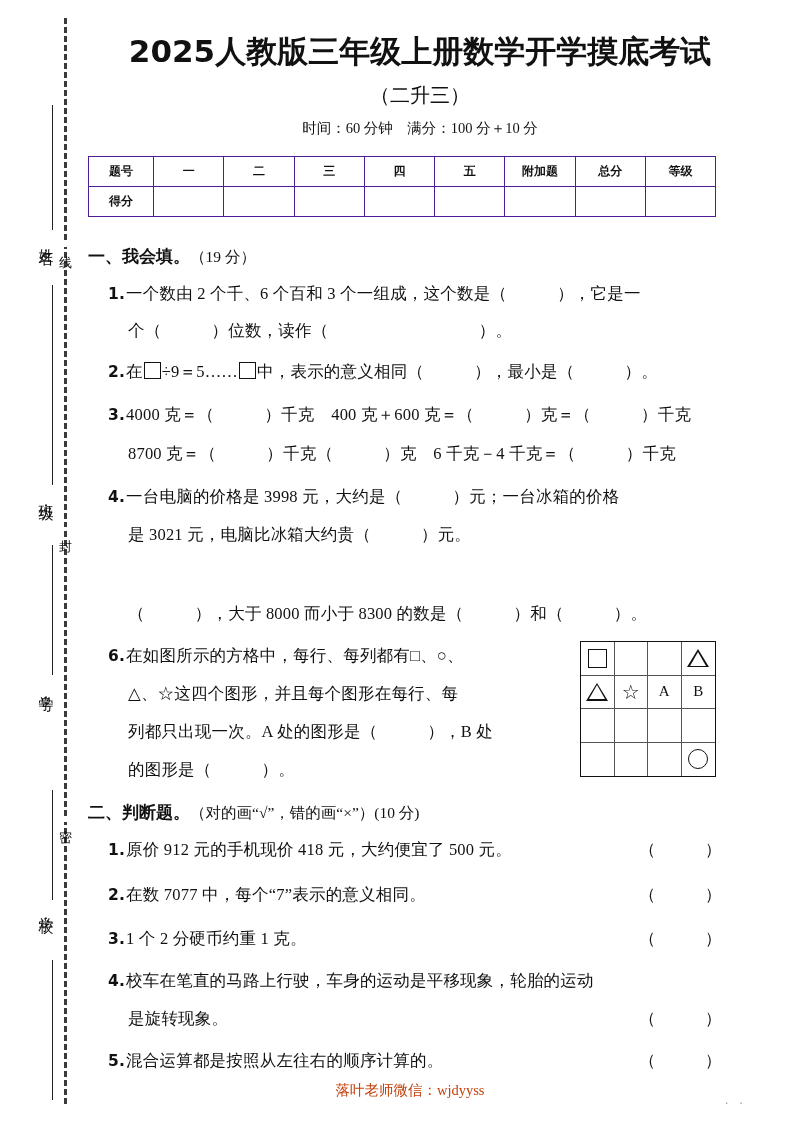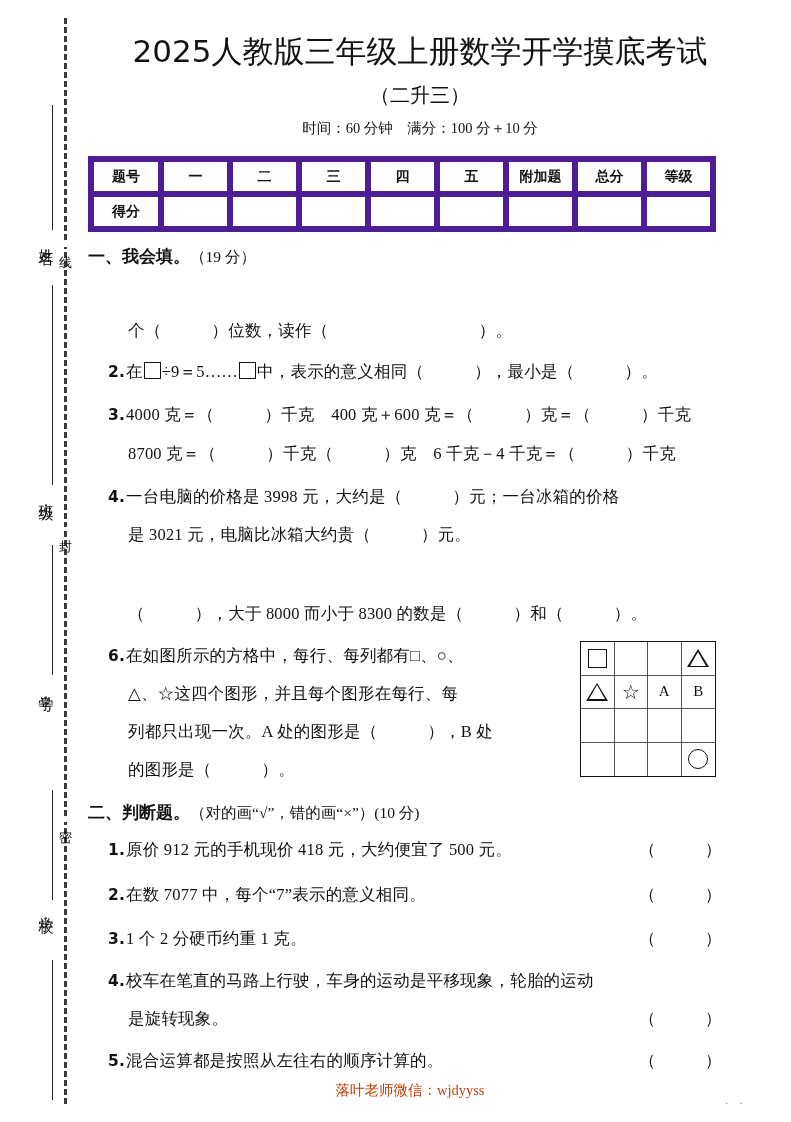--- a/index.html
+++ b/index.html
@@ -75,21 +75,21 @@
     left: 80px; top: 0;
     width: 711px; height: 1122px;
   }
 
   #exam-title {
     position: absolute;
     left: 0; top: 31px;
     width: 680px;
     text-align: center;
     font-family: "DejaVu Sans", "Liberation Sans", sans-serif;
-    font-weight: normal;
+    font-weight: bold;
     font-size: 31px;
     letter-spacing: 0px;
     white-space: nowrap;
   }
   #exam-subtitle {
     position: absolute;
     left: 0; top: 82px;
     width: 680px;
     text-align: center;
     font-size: 20px;
@@ -105,25 +105,25 @@
 
   
   #score-table {
     position: absolute;
     left: 8px; top: 156px;
     width: 628px;
     border-collapse: collapse;
     table-layout: fixed;
   }
   #score-table td {
-    border: 6px solid #4c1d95;
+    border: 1px solid #4c1d95;
     height: 27px;
     text-align: center;
     vertical-align: middle;
-    font-size: 14px;
+    font-size: 12px;
     font-weight: bold;
     font-family: "DejaVu Sans", "Liberation Sans", sans-serif;
   }
   #score-table td.head-cell { width: 62px; }
   #score-table td.blank-cell { font-weight: normal; }
 
   
   .section-heading {
     position: absolute;
     font-size: 17px;
@@ -284,20 +284,23 @@
       <td class="blank-cell"></td>
       <td class="blank-cell"></td>
     </tr>
   </tbody>
     </table>
 
   <div class="section-heading" style="left:8px; top:245px;">
     <span>一、我会填。</span><span class="pts">（19 分）</span>
   </div>
 
+  <div class="q-line" style="left:28px; top:283px;">
+    <span class="q-num">1.</span><span>一个数由 2 个千、6 个百和 3 个一组成，这个数是（　　　），它是一</span>
+  </div>
   <div class="q-line" style="left:48px; top:320px;">个（　　　）位数，读作（　　　　　　　　　）。</div>
 
   <div class="q-line" style="left:28px; top:361px;">
     <span class="q-num">2.</span><span>在</span><span class="box-glyph"></span><span>÷9＝5……</span><span class="box-glyph"></span><span>中，表示的意义相同（　　　），最小是（　　　）。</span>
   </div>
 
   <div class="q-line" style="left:28px; top:404px;">
     <span class="q-num">3.</span><span>4000 克＝（　　　）千克　400 克＋600 克＝（　　　）克＝（　　　）千克</span>
   </div>
   <div class="q-line" style="left:48px; top:443px;">8700 克＝（　　　）千克（　　　）克　6 千克－4 千克＝（　　　）千克</div>

